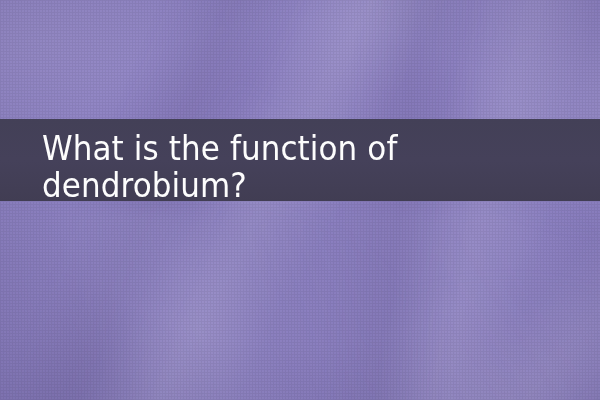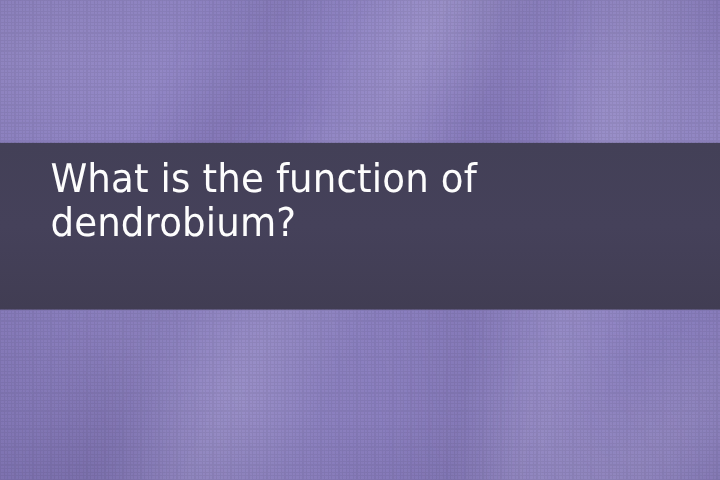--- a/index.html
+++ b/index.html
@@ -126,21 +126,21 @@
     background: radial-gradient(ellipse 78% 78% at 50% 46%,
                   rgba(0,0,0,0) 52%, rgba(56,46,92,0.16) 100%);
   }
 
   
   .caption-banner {
     position: absolute;
     left: 0;
     right: 0;
     top: 119px;
-    height: 139px;
+    height: 82px;
     background: linear-gradient(180deg, #434057 0%, #45415a 50%, #413d53 100%);
     box-sizing: border-box;
     display: flex;
     align-items: flex-start;
     padding: 11px 20px 0 42px;
   }
 
   .caption-text {
     color: #fdfdfd;
     font-family: "DejaVu Sans", sans-serif;

